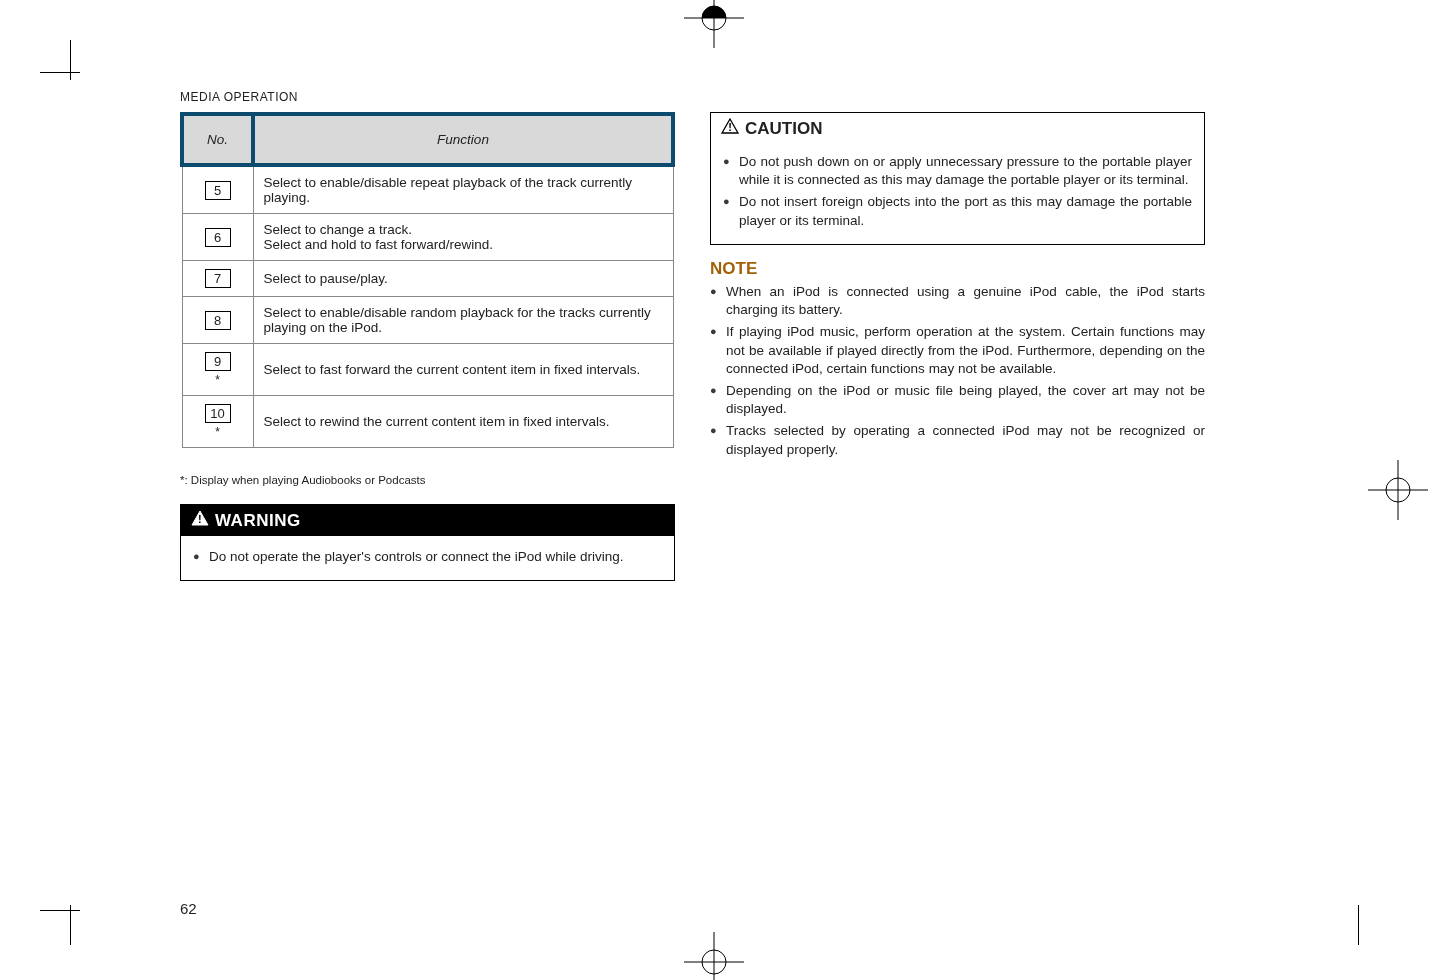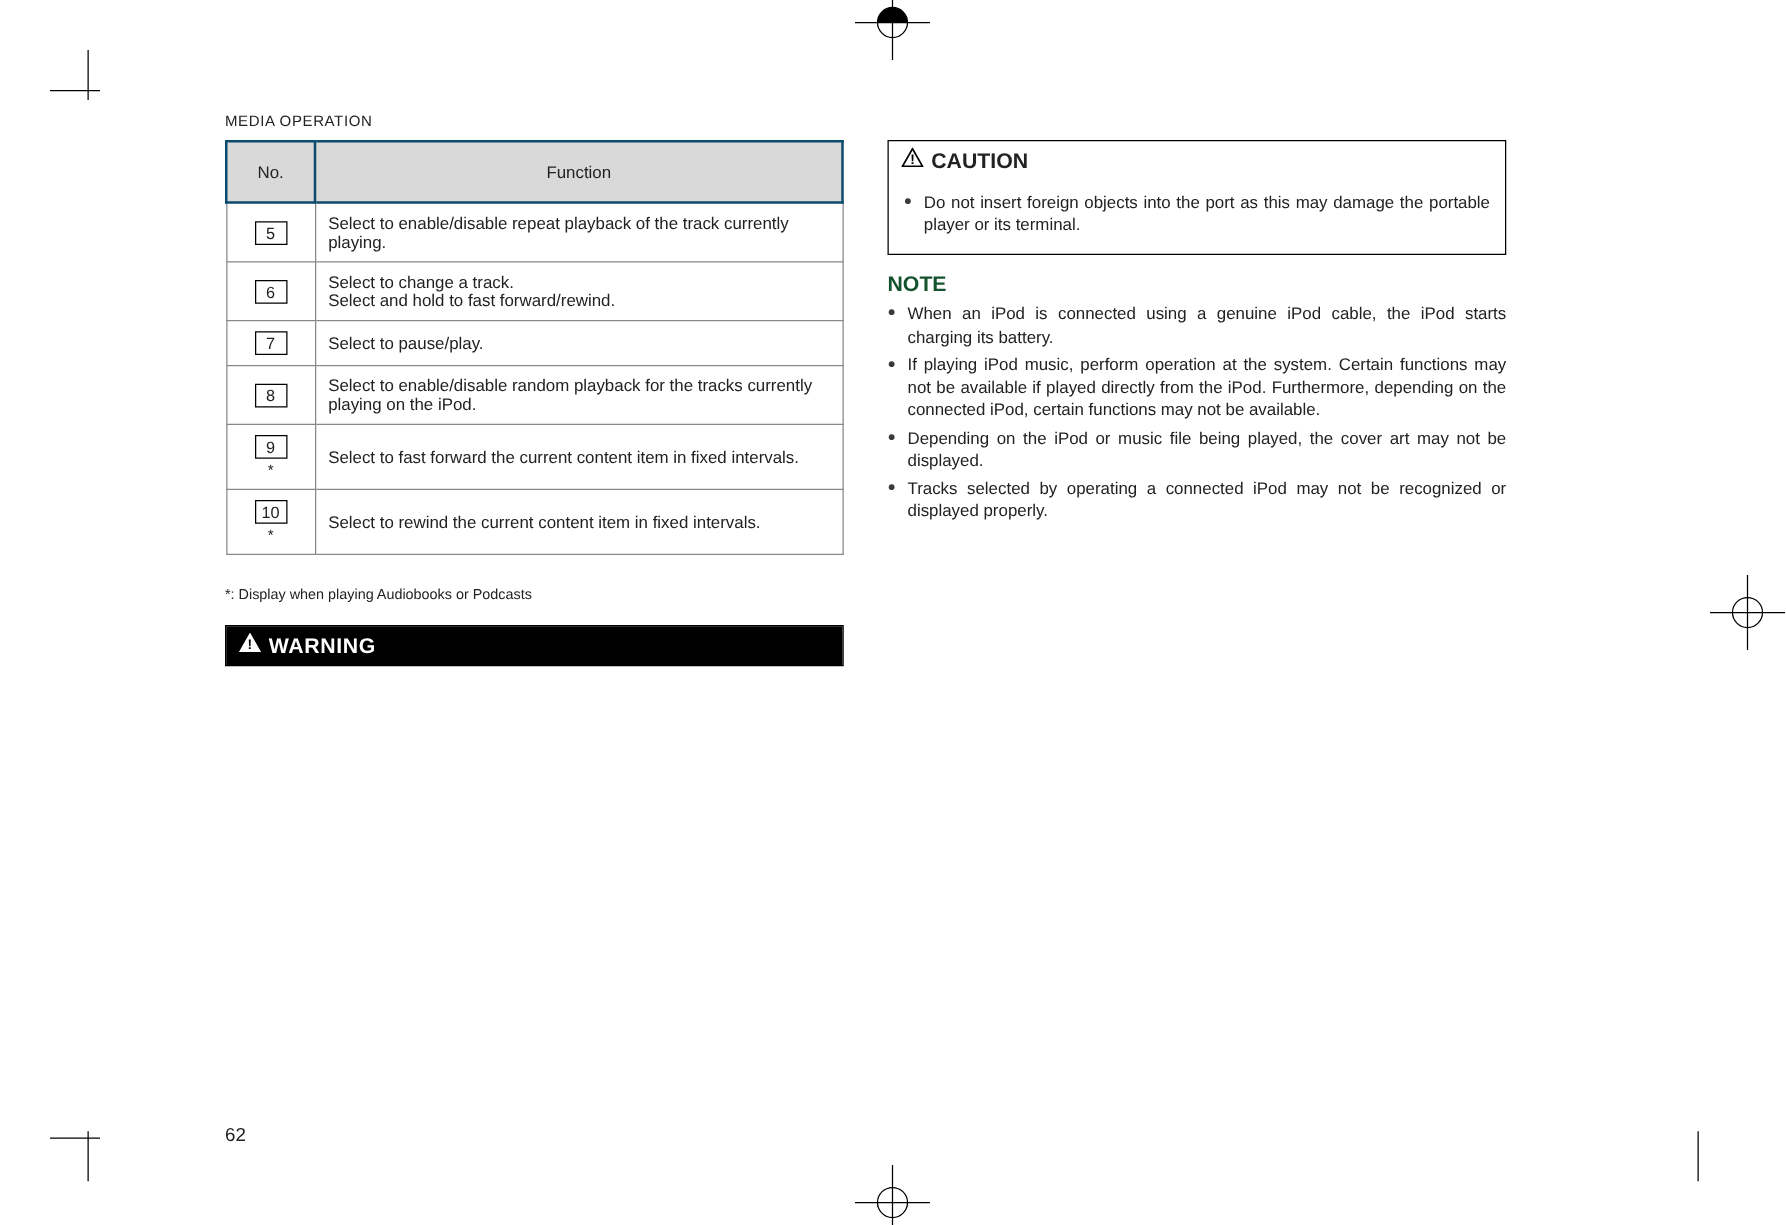--- a/index.html
+++ b/index.html
@@ -33,22 +33,23 @@
   
   table.fn {
     border-collapse: collapse;
     width: 100%;
     font-size: 13.5px;
   }
   table.fn th {
     background: #d9d9d9;
     font-weight: normal;
     padding: 16px 8px;
-    border: 2px solid #0c4a6e;
-    text-align: center;
+    border: 4px solid #0c4a6e;
+    text-align: center;
+    font-style: italic;
   }
   table.fn td {
     border: 1px solid #888;
     padding: 8px 10px;
     vertical-align: middle;
   }
   table.fn td.no {
     width: 50px;
     text-align: center;
     font-size: 13px;
@@ -114,21 +115,21 @@
     top: 0;
     font-size: 11px;
     color: #3a3a3a;
     line-height: 1.5;
   }
   .note {
     margin-top: 14px;
     font-size: 13.5px;
   }
   .note-title {
-    color: #14532d;
+    color: #a16207;
     font-weight: bold;
     font-size: 17px;
     margin-bottom: 4px;
   }
   .page-num {
     position: absolute;
     left: 180px;
     top: 900px;
     font-size: 15px;
     text-align: center;
@@ -236,37 +237,43 @@
 
       <div class="callout warning">
         <div class="title">
           <span class="icon">
             <svg width="18" height="16" viewBox="0 0 18 16">
                 <polygon points="9,1 17,15 1,15" fill="#fff" stroke="#fff" stroke-width="1"></polygon>
                 <text x="9" y="13" text-anchor="middle" font-size="11" font-weight="bold" fill="#000">!</text>
               </svg>
           </span>
           <span>WARNING</span>
+        </div>
+        <div class="body">
+          <ul>
+            <li>Do not operate the player's controls or connect the iPod while driving.</li>
+          </ul>
         </div>
       </div>
     </div>
 
     <div class="col">
       <div class="callout" style="margin-top:0;">
         <div class="title">
           <span class="icon">
             <svg width="18" height="16" viewBox="0 0 18 16">
                 <polygon points="9,1 17,15 1,15" fill="none" stroke="#000" stroke-width="1.3"></polygon>
                 <text x="9" y="13" text-anchor="middle" font-size="11" font-weight="bold" fill="#000">!</text>
               </svg>
           </span>
           <span>CAUTION</span>
         </div>
         <div class="body">
           <ul>
+            <li>Do not push down on or apply unnecessary pressure to the portable player while it is connected as this may damage the portable player or its terminal.</li>
             <li>Do not insert foreign objects into the port as this may damage the portable player or its terminal.</li>
           </ul>
         </div>
       </div>
 
       <div class="note">
         <div class="note-title">NOTE</div>
         <ul>
           <li>When an iPod is connected using a genuine iPod cable, the iPod starts charging its battery.</li>
           <li>If playing iPod music, perform operation at the system. Certain functions may not be available if played directly from the iPod. Furthermore, depending on the connected iPod, certain functions may not be available.</li>

